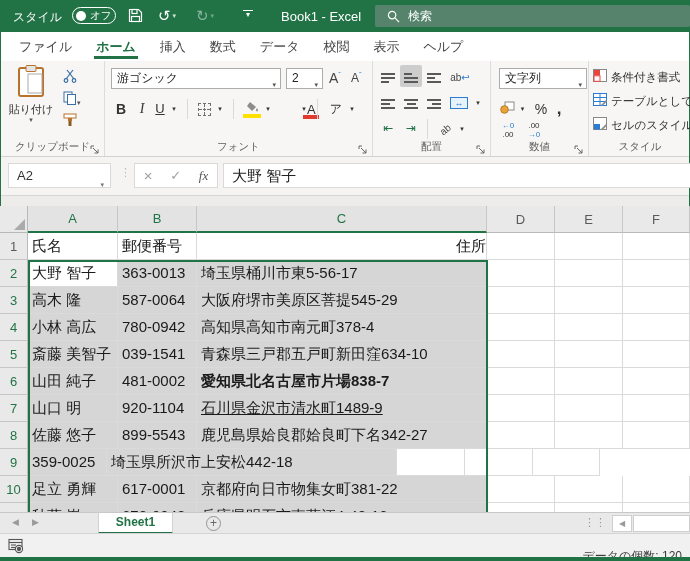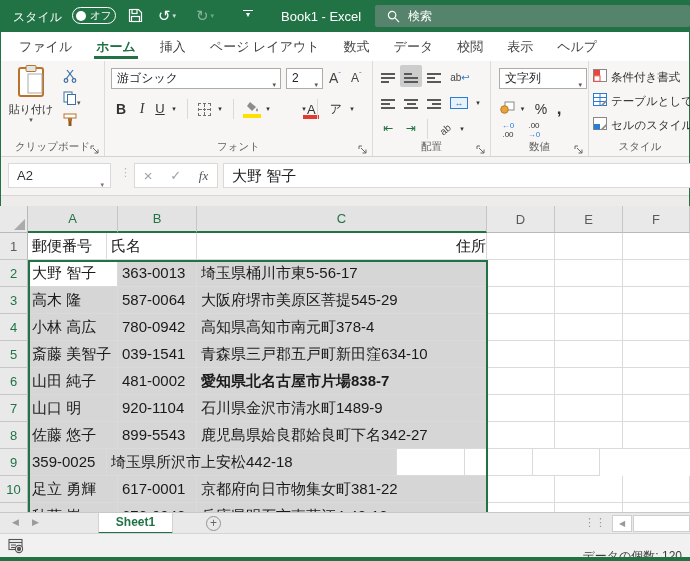--- a/index.html
+++ b/index.html
@@ -148,21 +148,20 @@
           <line x1="8.8" y1="8.8" x2="13" y2="13"></line>
       </svg>
       <span>検索</span>
     </div>
   </div>
 
   <div class="tabrow" id="ribbon-tabs">
       <div class="rtab">ファイル</div>
       <div class="rtab active">ホーム</div>
       <div class="rtab">挿入</div>
-      <div class="rtab">ページ レイアウト</div>
       <div class="rtab">数式</div>
       <div class="rtab">データ</div>
       <div class="rtab">校閲</div>
       <div class="rtab">表示</div>
       <div class="rtab">ヘルプ</div>
     </div>
 
   <div class="ribbon">
 
     <div class="grp grp-clip">
@@ -368,22 +367,22 @@
         </div>
         <div class="g-col sel" style="width: 90px;">A</div>
         <div class="g-col sel" style="width: 79px;">B</div>
         <div class="g-col sel" style="width: 290px;">C</div>
         <div class="g-col" style="width: 68px;">D</div>
         <div class="g-col" style="width: 68px;">E</div>
         <div class="g-col" style="width: 67px;">F</div>
       </div>
       <div class="g-row">
         <div class="g-num">1</div>
+        <div class="g-cell" style="width: 90px;">氏名</div>
         <div class="g-cell" style="width: 79px;">郵便番号</div>
-        <div class="g-cell" style="width: 90px;">氏名</div>
         <div class="g-cell" style="width: 290px; text-align: right;">住所</div>
         <div class="g-cell" style="width: 68px;"></div>
         <div class="g-cell" style="width: 68px;"></div>
         <div class="g-cell" style="width: 67px;"></div>
       </div>
       <div class="g-row">
         <div class="g-num sel">2</div>
         <div class="g-cell sel active" style="width: 90px;">大野 智子</div>
         <div class="g-cell sel" style="width: 79px;">363-0013</div>
         <div class="g-cell sel" style="width: 290px;">埼玉県桶川市東5-56-17</div>
@@ -424,21 +423,21 @@
         <div class="g-cell sel" style="width: 79px;">481-0002</div>
         <div class="g-cell sel" style="width: 290px; font-weight: bold;">愛知県北名古屋市片場838-7</div>
         <div class="g-cell" style="width: 68px;"></div>
         <div class="g-cell" style="width: 68px;"></div>
         <div class="g-cell" style="width: 67px;"></div>
       </div>
       <div class="g-row">
         <div class="g-num sel">7</div>
         <div class="g-cell sel" style="width: 90px;">山口 明</div>
         <div class="g-cell sel" style="width: 79px;">920-1104</div>
-        <div class="g-cell sel" style="width: 290px;">石川県金沢市清水町1489-9</div>
+        <div class="g-cell sel" style="width: 290px; text-decoration: underline;">石川県金沢市清水町1489-9</div>
         <div class="g-cell" style="width: 68px;"></div>
         <div class="g-cell" style="width: 68px;"></div>
         <div class="g-cell" style="width: 67px;"></div>
       </div>
       <div class="g-row">
         <div class="g-num sel">8</div>
         <div class="g-cell sel" style="width: 90px;">佐藤 悠子</div>
         <div class="g-cell sel" style="width: 79px;">899-5543</div>
         <div class="g-cell sel" style="width: 290px;">鹿児島県姶良郡姶良町下名342-27</div>
         <div class="g-cell" style="width: 68px;"></div>

